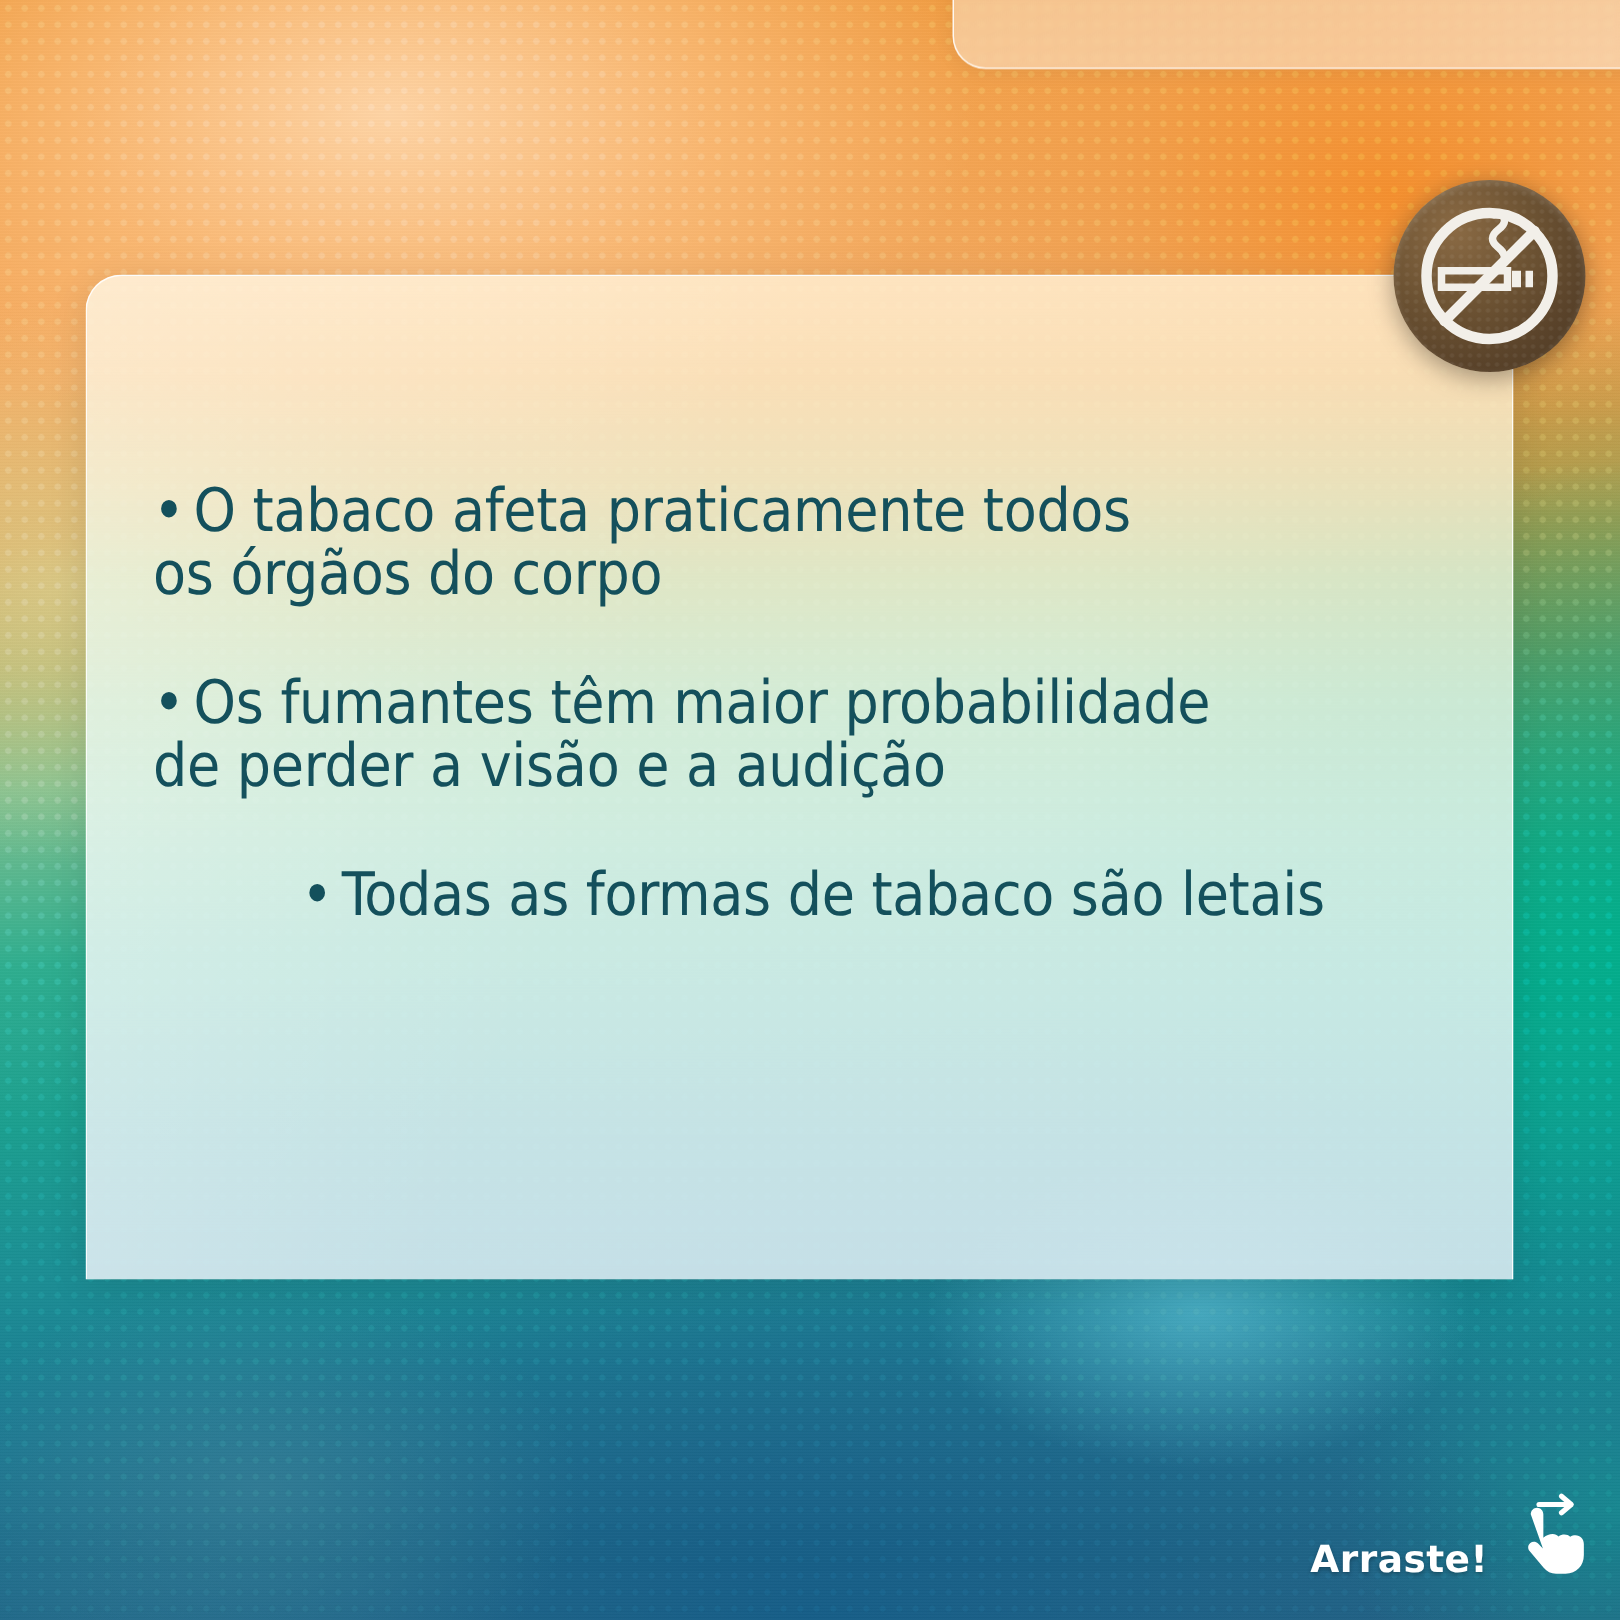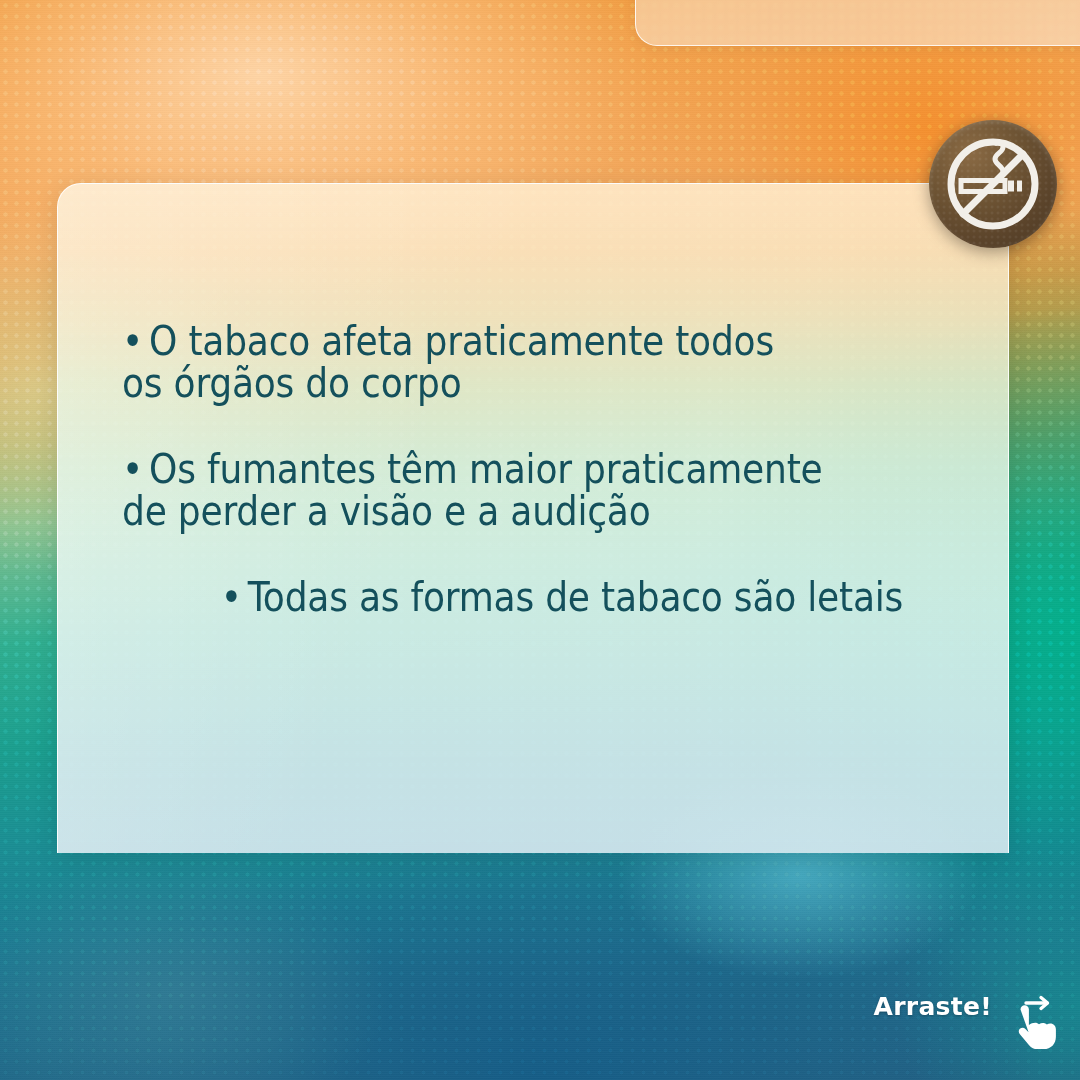--- a/index.html
+++ b/index.html
@@ -111,21 +111,21 @@
     overflow:hidden;
   }
   .card-sheen{
     position:absolute;inset:0;
     background:linear-gradient(110deg, rgba(255,255,255,.22) 0%, rgba(255,255,255,0) 40%);
     pointer-events:none;
   }
 
   
   .bullets{
-    position:absolute;left:64px;top:136px;width:880px;
+    position:absolute;left:44px;top:136px;width:880px;
     color:#14505c;
     font-family:"DejaVu Sans Condensed","Liberation Sans Narrow","Liberation Sans", sans-serif;
     font-size:40px;
     font-weight:400;
     line-height:42px;
     letter-spacing:-.2px;
   }
   .bullet{margin-bottom:44px;}
   .bullet:last-child{margin-bottom:0;text-align:center;}
   .bullet .ln{display:block;white-space:nowrap;}
@@ -145,21 +145,21 @@
     position:absolute;inset:0;border-radius:50%;
     background-image:radial-gradient(circle at 50% 50%, rgba(255,255,255,.10) 1.2px, rgba(255,255,255,0) 1.8px);
     background-size:6px 6px;
     opacity:.6;
   }
   .badge svg{position:absolute;left:0;top:0;}
 
   
   .arraste{
     position:absolute;right:20px;bottom:26px;
-    display:flex;align-items:flex-start;gap:6px;
+    display:flex;align-items:flex-end;gap:6px;
   }
   .arraste-label{
     color:#ffffff;
     font-family:"DejaVu Sans","Liberation Sans", sans-serif;
     font-weight:700;
     font-size:25px;
     letter-spacing:.3px;
     text-shadow:0 1px 3px rgba(0,0,0,.28);
   }
   .arraste-icon{display:block;}
@@ -193,21 +193,21 @@
       <div class="bullet">
         <span class="ln first">
           <span class="dot">•</span><span>O tabaco afeta praticamente todos</span>
         </span>
         <span class="ln">os órgãos do corpo</span>
       </div>
 
 
       <div class="bullet">
         <span class="ln first">
-          <span class="dot">•</span><span>Os fumantes têm maior praticamente</span>
+          <span class="dot">•</span><span>Os fumantes têm maior probabilidade</span>
         </span>
         <span class="ln">de perder a visão e a audição</span>
       </div>
 
       <div class="bullet">
         <span class="ln first">
           <span class="dot">•</span><span>Todas as formas de tabaco são letais</span>
         </span>
       </div>
 

